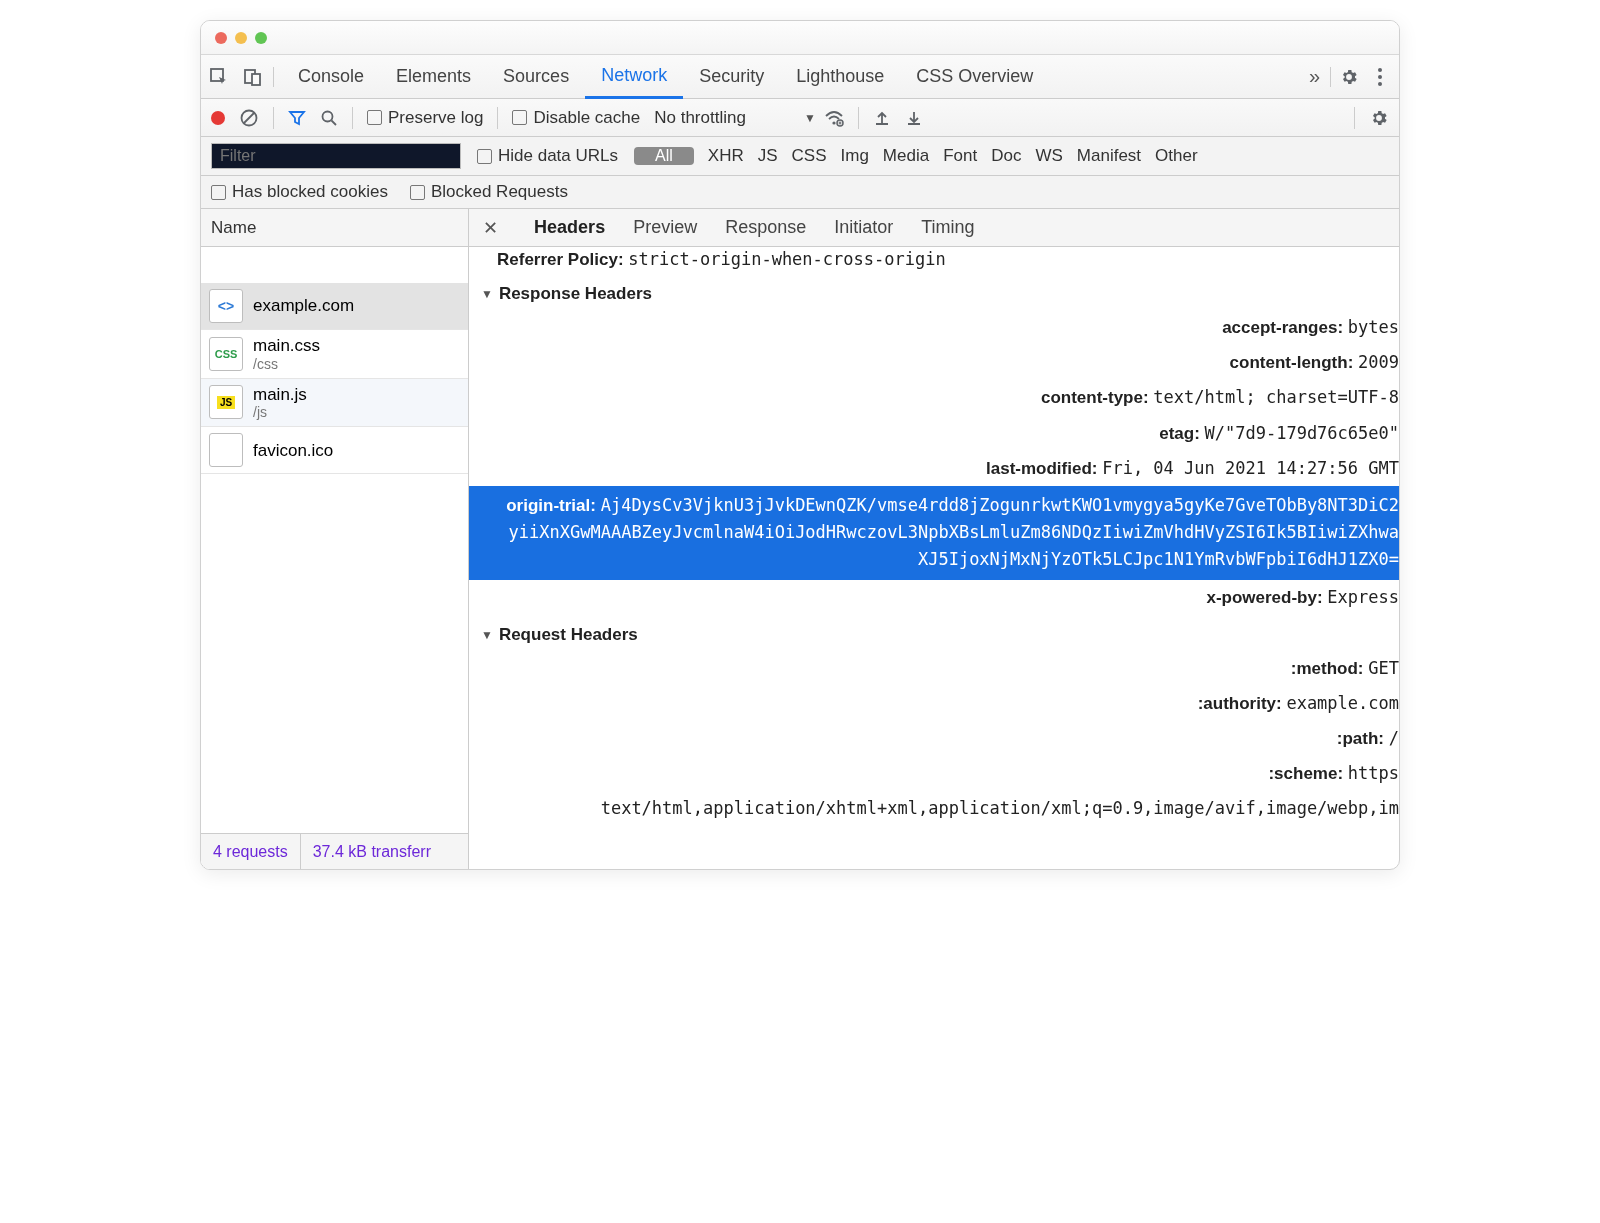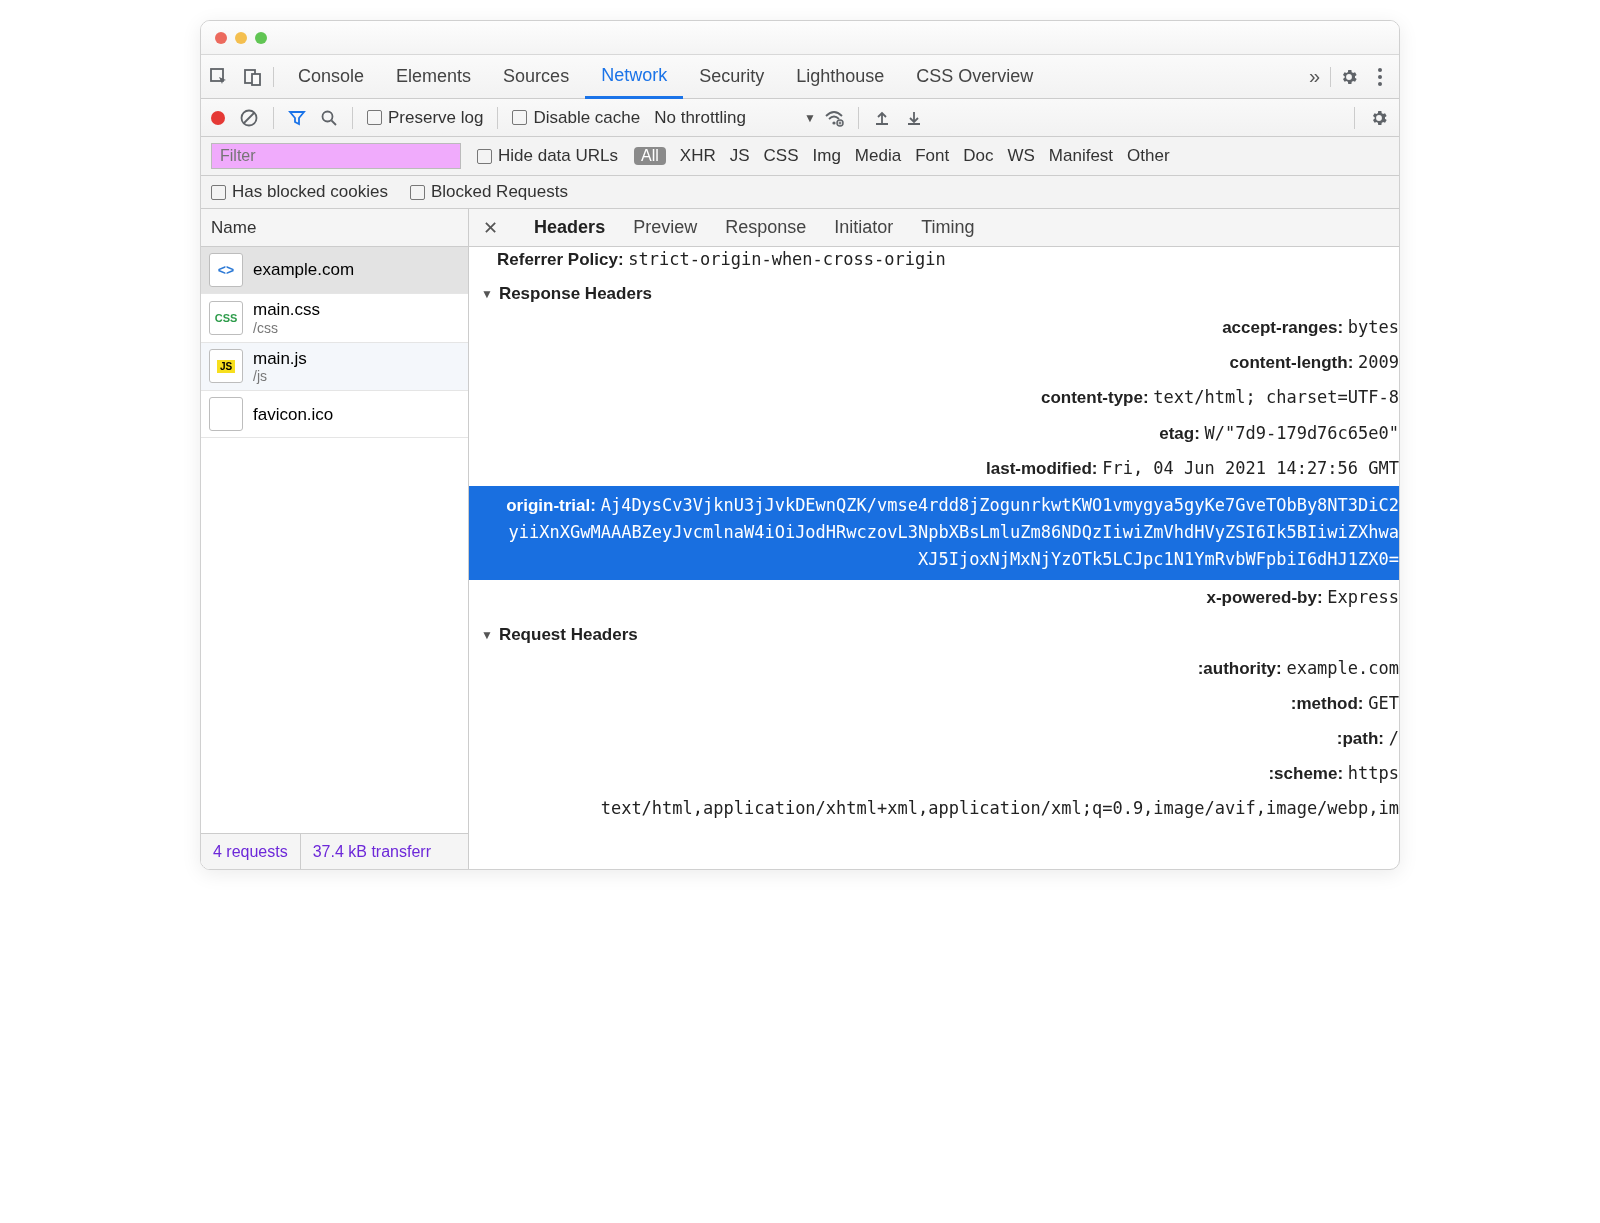--- a/index.html
+++ b/index.html
@@ -56,32 +56,32 @@
   .checkbox { display:flex; align-items:center; gap:6px; }
   .checkbox .box { width:15px; height:15px; border:1.5px solid #777; border-radius:2px; }
   .throttle { display:flex; align-items:center; gap:8px; }
   .toolbar .spacer{flex:1;}
   .filterbar {
     display:flex; align-items:center; background:#f3f3f3;
     border-bottom:1px solid #ccc; font-size:17px; color:#333;
     padding:6px 10px; gap:16px; flex-wrap:wrap;
   }
   .filter-input{
-    border:1px solid #bbb; background:#f0abfc; font-size:16px; color:#666;
+    border:1px solid #bbb; background:#0f172a; font-size:16px; color:#666;
     padding:2px 8px; width:250px; height:26px;
   }
   .pill { display:flex; gap:14px; align-items:center; }
-  .pill .all { background:#8a8a8a; color:#fff; padding:0 7px; border-radius:4px; font-size:16px;}
+  .pill .all { background:#8a8a8a; color:#fff; padding:0 21px; border-radius:4px; font-size:16px;}
   .filterbar2{
     display:flex; align-items:center; background:#f3f3f3;
     border-bottom:1px solid #ccc; font-size:17px; color:#333;
     padding:6px 10px; gap:22px;
   }
   .panes { display:flex; height:660px; }
-  .left-pane { width:268px; border-right:1px solid #ccc; display:flex; flex-direction:column; background:#fff;}
+  .left-pane { width:268px; border-right:1px solid #ccc; display:flex; flex-direction:column; background:#fff;gap:36px;}
   .col-header { height:38px; border-bottom:1px solid #ccc; background:#f5f5f5; display:flex; align-items:center; padding:0 10px; font-size:17px; color:#333;}
   .req-list{ flex:1; overflow:auto; }
   .req-row{ display:flex; align-items:center; gap:10px; padding:6px 8px; border-bottom:1px solid #e5e5e5; font-size:17px; cursor:pointer;}
   .req-row.sel{ background:#e3e3e3;}
   .req-row.alt{ background:#f4f7fb;}
   .req-ico{ width:34px; height:34px; border:1px solid #bdbdbd; border-radius:3px; background:#fff; display:flex; align-items:center; justify-content:center; font-size:10px; font-weight:700; flex-shrink:0;}
   .req-text{ display:flex; flex-direction:column; line-height:1.15;}
   .req-sub{ color:#777; font-size:14px;}
   .status-bar{ height:36px; border-top:1px solid #ccc; background:#f5f5f5; display:flex; align-items:center; font-size:16px; color:#6d28d9;}
   .status-bar .cell{ padding:0 12px; border-right:1px solid #ccc; height:100%; display:flex; align-items:center;}
@@ -325,22 +325,22 @@
             <div class="kv"><span class="k">etag:</span> <span class="v">W/"7d9-179d76c65e0"</span></div>
             <div class="kv"><span class="k">last-modified:</span> <span class="v">Fri, 04 Jun 2021 14:27:56 GMT</span></div>
             <div class="kv hl" style="word-break: break-all;"><span class="k">origin-trial:</span> <span class="v">Aj4DysCv3VjknU3jJvkDEwnQZK/vmse4rdd8jZogunrkwtKWO1vmygya5gyKe7GveTObBy8NT3DiC2yiiXnXGwMAAABZeyJvcmlnaW4iOiJodHRwczovL3NpbXBsLmluZm86NDQzIiwiZmVhdHVyZSI6Ik5BIiwiZXhwaXJ5IjoxNjMxNjYzOTk5LCJpc1N1YmRvbWFpbiI6dHJ1ZX0=</span></div>
             <div class="kv"><span class="k">x-powered-by:</span> <span class="v">Express</span></div>
           </div>
         <div class="section-title">
           <span class="tri">▼</span>
           <span>Request Headers</span>
         </div>
         <div id="req-hdrs">
+            <div class="kv"><span class="k">:method:</span> <span class="v">GET</span></div>
             <div class="kv"><span class="k">:authority:</span> <span class="v">example.com</span></div>
-            <div class="kv"><span class="k">:method:</span> <span class="v">GET</span></div>
             <div class="kv"><span class="k">:path:</span> <span class="v">/</span></div>
             <div class="kv"><span class="k">:scheme:</span> <span class="v">https</span></div>
             <div class="kv"> <span class="v">text/html,application/xhtml+xml,application/xml;q=0.9,image/avif,image/webp,im</span></div>
           </div>
       </div>
     </div>
   </div>
 
 </div>
 

